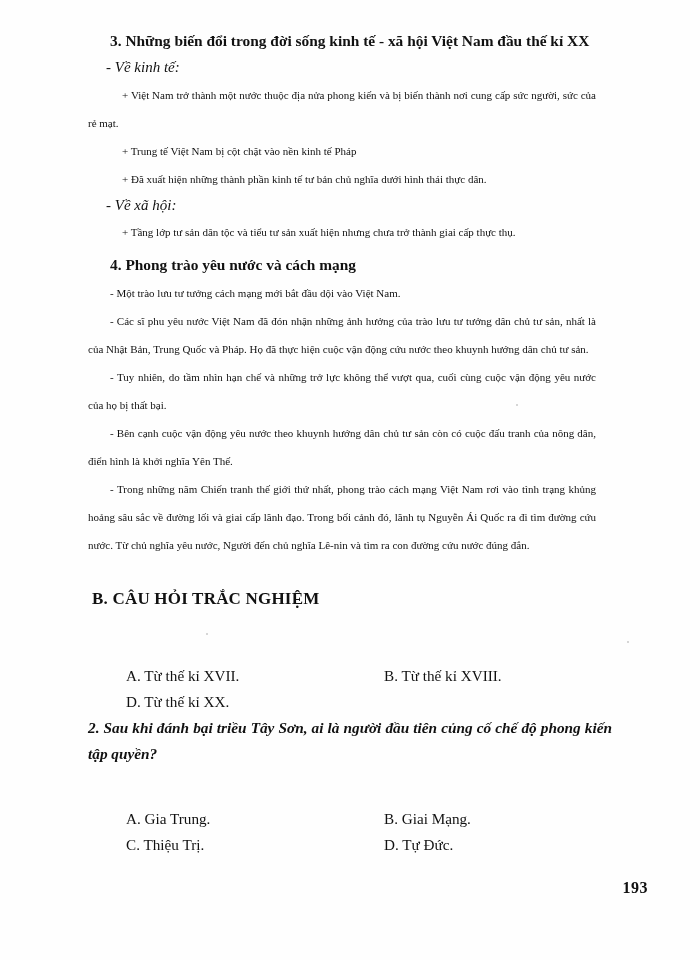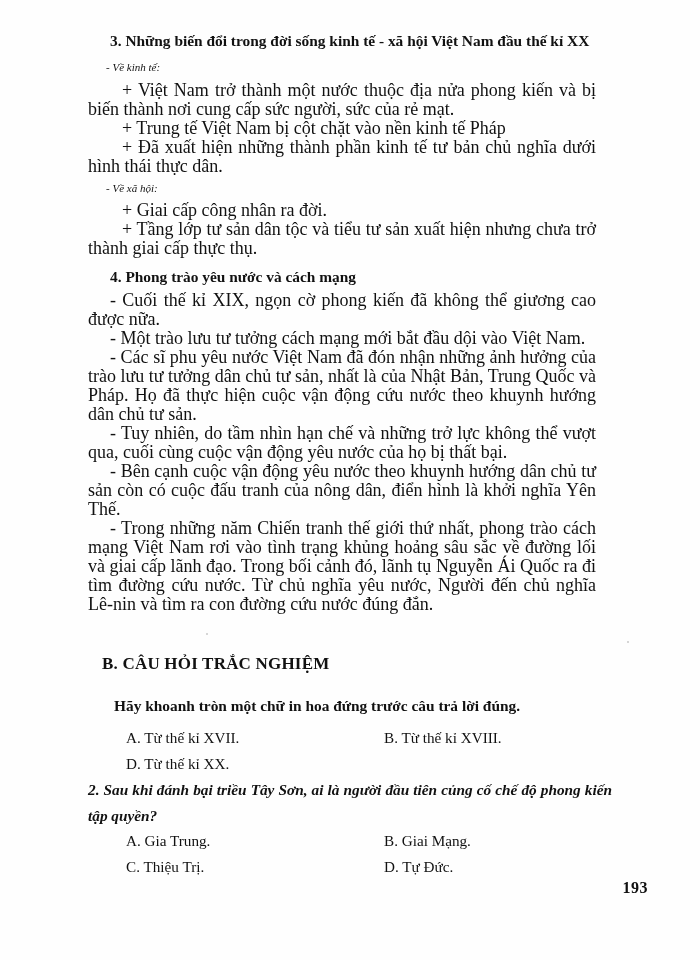--- a/index.html
+++ b/index.html
@@ -21,55 +21,55 @@
     inset: 0;
     background: #fefefe;
   }
   .content {
     position: absolute;
     left: 88px;
     top: 28px;
     width: 524px;
   }
   .para {
-    font-size: 18px;
-    line-height: 19px;
+    font-size: 11px;
+    line-height: 28px;
     text-align: justify;
     margin: 0 16px 0 0;
   }
   .h-num {
     font-weight: bold;
     font-size: 15.4px;
     line-height: 26px;
     margin: 0 0 1px 0;
     text-indent: 22px;
   }
   .sub-ital {
     font-style: italic;
-    font-size: 11px;
+    font-size: 15px;
     line-height: 25.5px;
     margin: 0;
     text-indent: 18px;
   }
   .plus {
     text-indent: 34px;
   }
   .dash {
     text-indent: 22px;
   }
   .gap-sm { height: 6px; }
   .gap-lg { height: 22px; }
 
   
   .b-head {
     font-weight: bold;
     font-size: 17px;
     line-height: 28px;
     letter-spacing: 0.2px;
-    margin: 14px;
+    margin: 4px;
   }
   .b-instr {
     font-weight: bold;
     font-size: 15.4px;
     line-height: 27px;
     text-indent: 26px;
     margin: 0;
   }
   .q-stem {
     font-weight: bold;
@@ -81,20 +81,21 @@
   }
   .q-stem .qnum { font-weight: bold; font-style: italic; }
   .opts {
     display: grid;
     grid-template-columns: 258px 1fr;
     column-gap: 0px;
     row-gap: 0px;
     padding-left: 38px;
     box-sizing: border-box;
     width: 100%;
+    margin-top: 40px;
   }
   .opt {
     font-size: 15.2px;
     line-height: 26px;
     white-space: nowrap;
   }
 
   .pageno {
     position: absolute;
     right: 52px;
@@ -120,38 +121,35 @@
     <div class="h-num">3. Những biến đổi trong đời sống kinh tế - xã hội Việt Nam đầu thế kỉ XX</div>
 
     <div class="sub-ital">- Về kinh tế:</div>
 
     <div class="para plus">+ Việt Nam trở thành một nước thuộc địa nửa phong kiến và bị biến thành nơi cung cấp sức người, sức của rẻ mạt.</div>
     <div class="para plus">+ Trung tế Việt Nam bị cột chặt vào nền kinh tế Pháp</div>
     <div class="para plus">+ Đã xuất hiện những thành phần kinh tế tư bản chủ nghĩa dưới hình thái thực dân.</div>
 
     <div class="sub-ital">- Về xã hội:</div>
 
-    <div class="para plus">+ Giai cấp công nhân ra đời.</div>
     <div class="para plus">+ Tầng lớp tư sản dân tộc và tiểu tư sản xuất hiện nhưng chưa trở thành giai cấp thực thụ.</div>
 
     <div class="gap-sm"></div>
 
     <div class="h-num">4. Phong trào yêu nước và cách mạng</div>
 
-    <div class="para dash">- Cuối thế kỉ XIX, ngọn cờ phong kiến đã không thể giương cao được nữa.</div>
     <div class="para dash">- Một trào lưu tư tưởng cách mạng mới bắt đầu dội vào Việt Nam.</div>
     <div class="para dash">- Các sĩ phu yêu nước Việt Nam đã đón nhận những ảnh hưởng của trào lưu tư tưởng dân chủ tư sản, nhất là của Nhật Bản, Trung Quốc và Pháp. Họ đã thực hiện cuộc vận động cứu nước theo khuynh hướng dân chủ tư sản.</div>
     <div class="para dash">- Tuy nhiên, do tầm nhìn hạn chế và những trở lực không thể vượt qua, cuối cùng cuộc vận động yêu nước của họ bị thất bại.</div>
     <div class="para dash">- Bên cạnh cuộc vận động yêu nước theo khuynh hướng dân chủ tư sản còn có cuộc đấu tranh của nông dân, điển hình là khởi nghĩa Yên Thế.</div>
     <div class="para dash">- Trong những năm Chiến tranh thế giới thứ nhất, phong trào cách mạng Việt Nam rơi vào tình trạng khủng hoảng sâu sắc về đường lối và giai cấp lãnh đạo. Trong bối cảnh đó, lãnh tụ Nguyễn Ái Quốc ra đi tìm đường cứu nước. Từ chủ nghĩa yêu nước, Người đến chủ nghĩa Lê-nin và tìm ra con đường cứu nước đúng đắn.</div>
 
     <div class="gap-lg"></div>
 
     <div class="b-head">B. CÂU HỎI TRẮC NGHIỆM</div>
-    <div class="b-instr">Hãy khoanh tròn một chữ in hoa đứng trước câu trả lời đúng.</div>
 
     <div class="gap-sm"></div>
 
     <div class="opts">
       <div class="opt">A. Từ thế kỉ XVII.</div>
       <div class="opt">B. Từ thế kỉ XVIII.</div>
       <div class="opt">D. Từ thế kỉ XX.</div>
     </div>
 
     <div class="q-stem">

